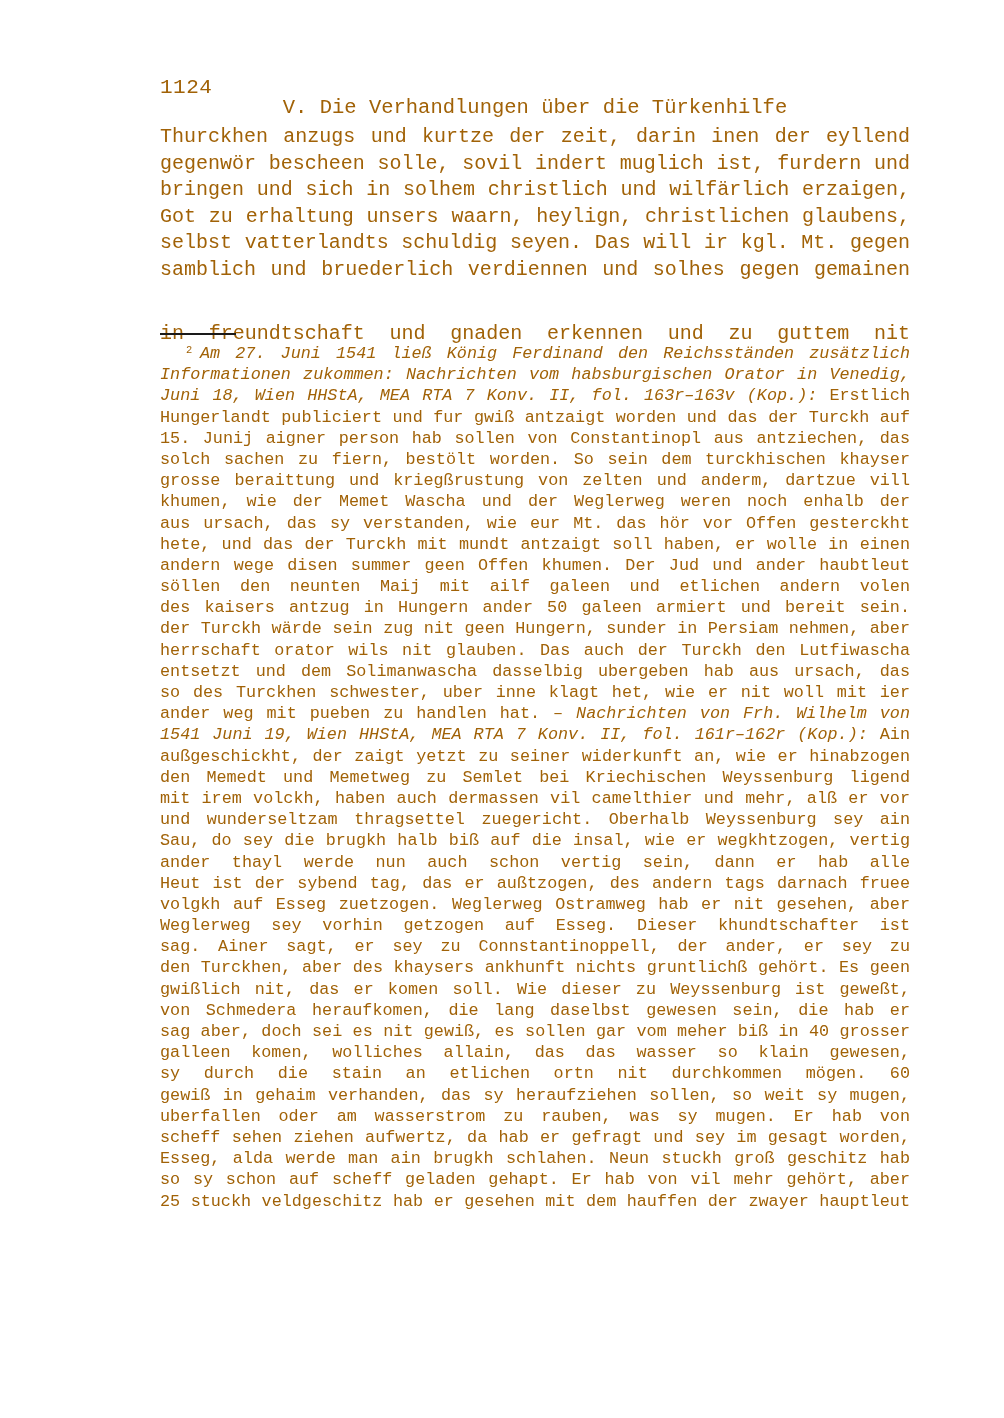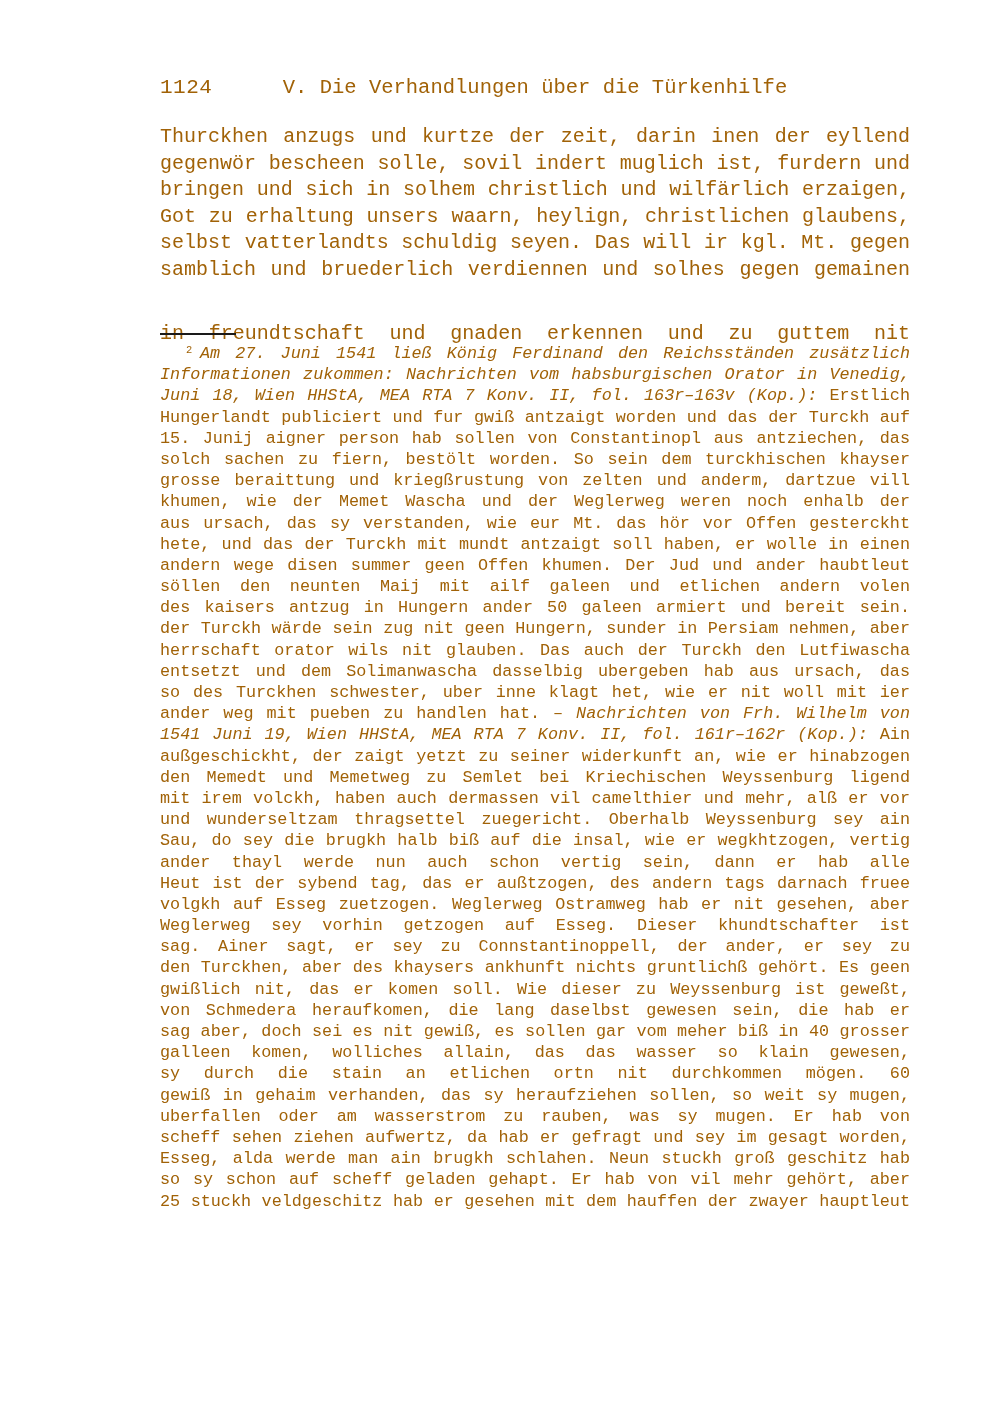--- a/index.html
+++ b/index.html
@@ -24,20 +24,21 @@
     position: absolute;
     left: 0;
     top: 0;
     font-size: 21px;
     letter-spacing: 0.5px;
   }
   .running-title {
     display: block;
     text-align: center;
     font-size: 20.5px;
+    margin-top: 20px;
   }
   .body-block {
     position: absolute;
     left: 160px;
     top: 124px;
     width: 750px;
     font-size: 20px;
   }
   .fn-sep {
     position: absolute;

